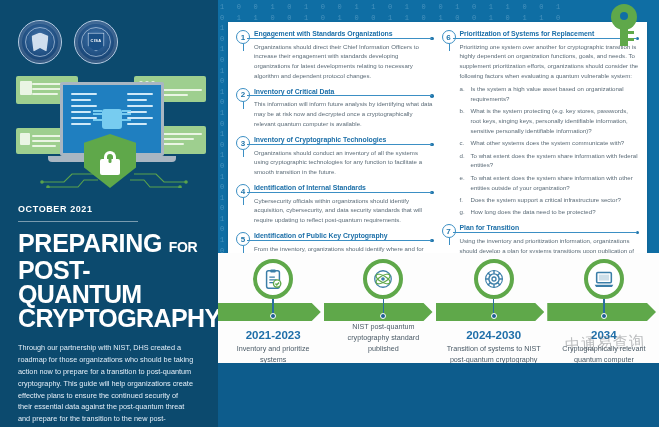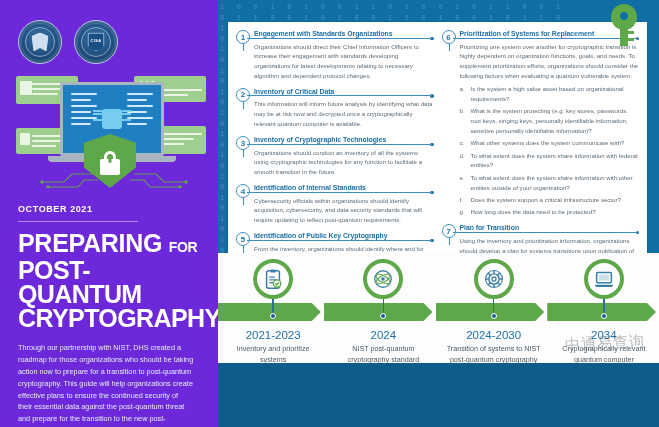--- a/index.html
+++ b/index.html
@@ -6,21 +6,21 @@
   body {
     width: 659px; height: 427px; overflow: hidden;
     font-family: "Liberation Sans", sans-serif;
     background: #0d5c8c;
   }
   .poster { position: relative; width: 659px; height: 427px; display: flex; }
 
   
   .left {
     position: relative; width: 218px; height: 427px;
-    background: #6d28d9; flex: none; padding: 16px 14px 0 14px;
+    background: #0c4a6e; flex: none; padding: 16px 14px 0 14px;
     overflow: hidden;
   }
   .seals { display: flex; gap: 12px; align-items: center; margin: 4px 0 0 4px; }
   .seal { width: 44px; height: 44px; border-radius: 50%;
     background: radial-gradient(circle at 50% 40%, #3f72a8 0%, #1e4d80 55%, #14365d 100%);
     border: 1.5px solid #b9cee4; position: relative; flex: none;
     box-shadow: inset 0 0 0 3px rgba(255,255,255,.13);
   }
   .seal::before {
     content:""; position:absolute; inset:6px; border-radius:50%;
@@ -130,21 +130,21 @@
   .arrow { flex:1; height:18px; background:#5fa84a; margin-right:3px;
     clip-path: polygon(0 0, calc(100% - 9px) 0, 100% 50%, calc(100% - 9px) 100%, 0 100%); }
   .nodes { position:absolute; left:0; right:0; top:0; display:flex; }
   .node { flex:1; position:relative; text-align:center; }
   .bubble { width:40px; height:40px; border-radius:50%; background:#fff;
     border:4px solid #5fa84a; margin:6px auto 0 auto; position:relative;
     display:flex; align-items:center; justify-content:center; }
   .stick { width:1.5px; height:14px; background:#2a6f9e; margin:0 auto; }
   .dot { width:6px; height:6px; border-radius:50%; background:#1d5f91;
     border:1.5px solid #fff; margin:0 auto; }
-  .yr { font-size:11.5px; font-weight:normal; color:#1f6fa9; margin-top:10px; }
+  .yr { font-size:11.5px; font-weight:bold; color:#1f6fa9; margin-top:10px; }
   .desc { font-size:7.2px; line-height:1.5; color:#4a5a66; margin-top:3px; padding:0 8px; }
 
   .ico { width:22px; height:22px; }
   .watermark { position:absolute; right:14px; bottom:10px; z-index:9;
     font-family:"Liberation Serif", serif; font-size:15px; color:rgba(90,95,100,.42);
     letter-spacing:1px; transform:rotate(-3deg); pointer-events:none; }
 </style>
 </head>
 <body>
 
@@ -388,21 +388,20 @@
             <div class="bubble">
               <svg class="ico" viewBox="0 0 24 24">
                 <circle cx="12" cy="12" r="9" fill="none" stroke="#3b7ea8" stroke-width="1.4"></circle>
                 <ellipse cx="12" cy="12" rx="8.5" ry="3.6" fill="none" stroke="#5fa84a" stroke-width="1.3" transform="rotate(30 12 12)"></ellipse>
                 <ellipse cx="12" cy="12" rx="8.5" ry="3.6" fill="none" stroke="#5fa84a" stroke-width="1.3" transform="rotate(-30 12 12)"></ellipse>
                 <circle cx="12" cy="12" r="2" fill="#3b7ea8"></circle>
               </svg>
             </div>
             <div class="stick"></div>
               <div class="dot"></div>
-            <div class="yr">2024</div>
             <div class="desc">NIST post-quantum cryptography standard published</div>
           </div>
 
           <div class="node">
             <div class="bubble">
               <svg class="ico" viewBox="0 0 24 24">
                 <circle cx="12" cy="12" r="9.2" fill="none" stroke="#3b7ea8" stroke-width="1.2"></circle>
                 <circle cx="12" cy="12" r="5.6" fill="none" stroke="#3b7ea8" stroke-width="1.6"></circle>
                 <circle cx="12" cy="12" r="2.2" fill="none" stroke="#3b7ea8" stroke-width="1.4"></circle>
                 <g stroke="#3b7ea8" stroke-width="1.6">

